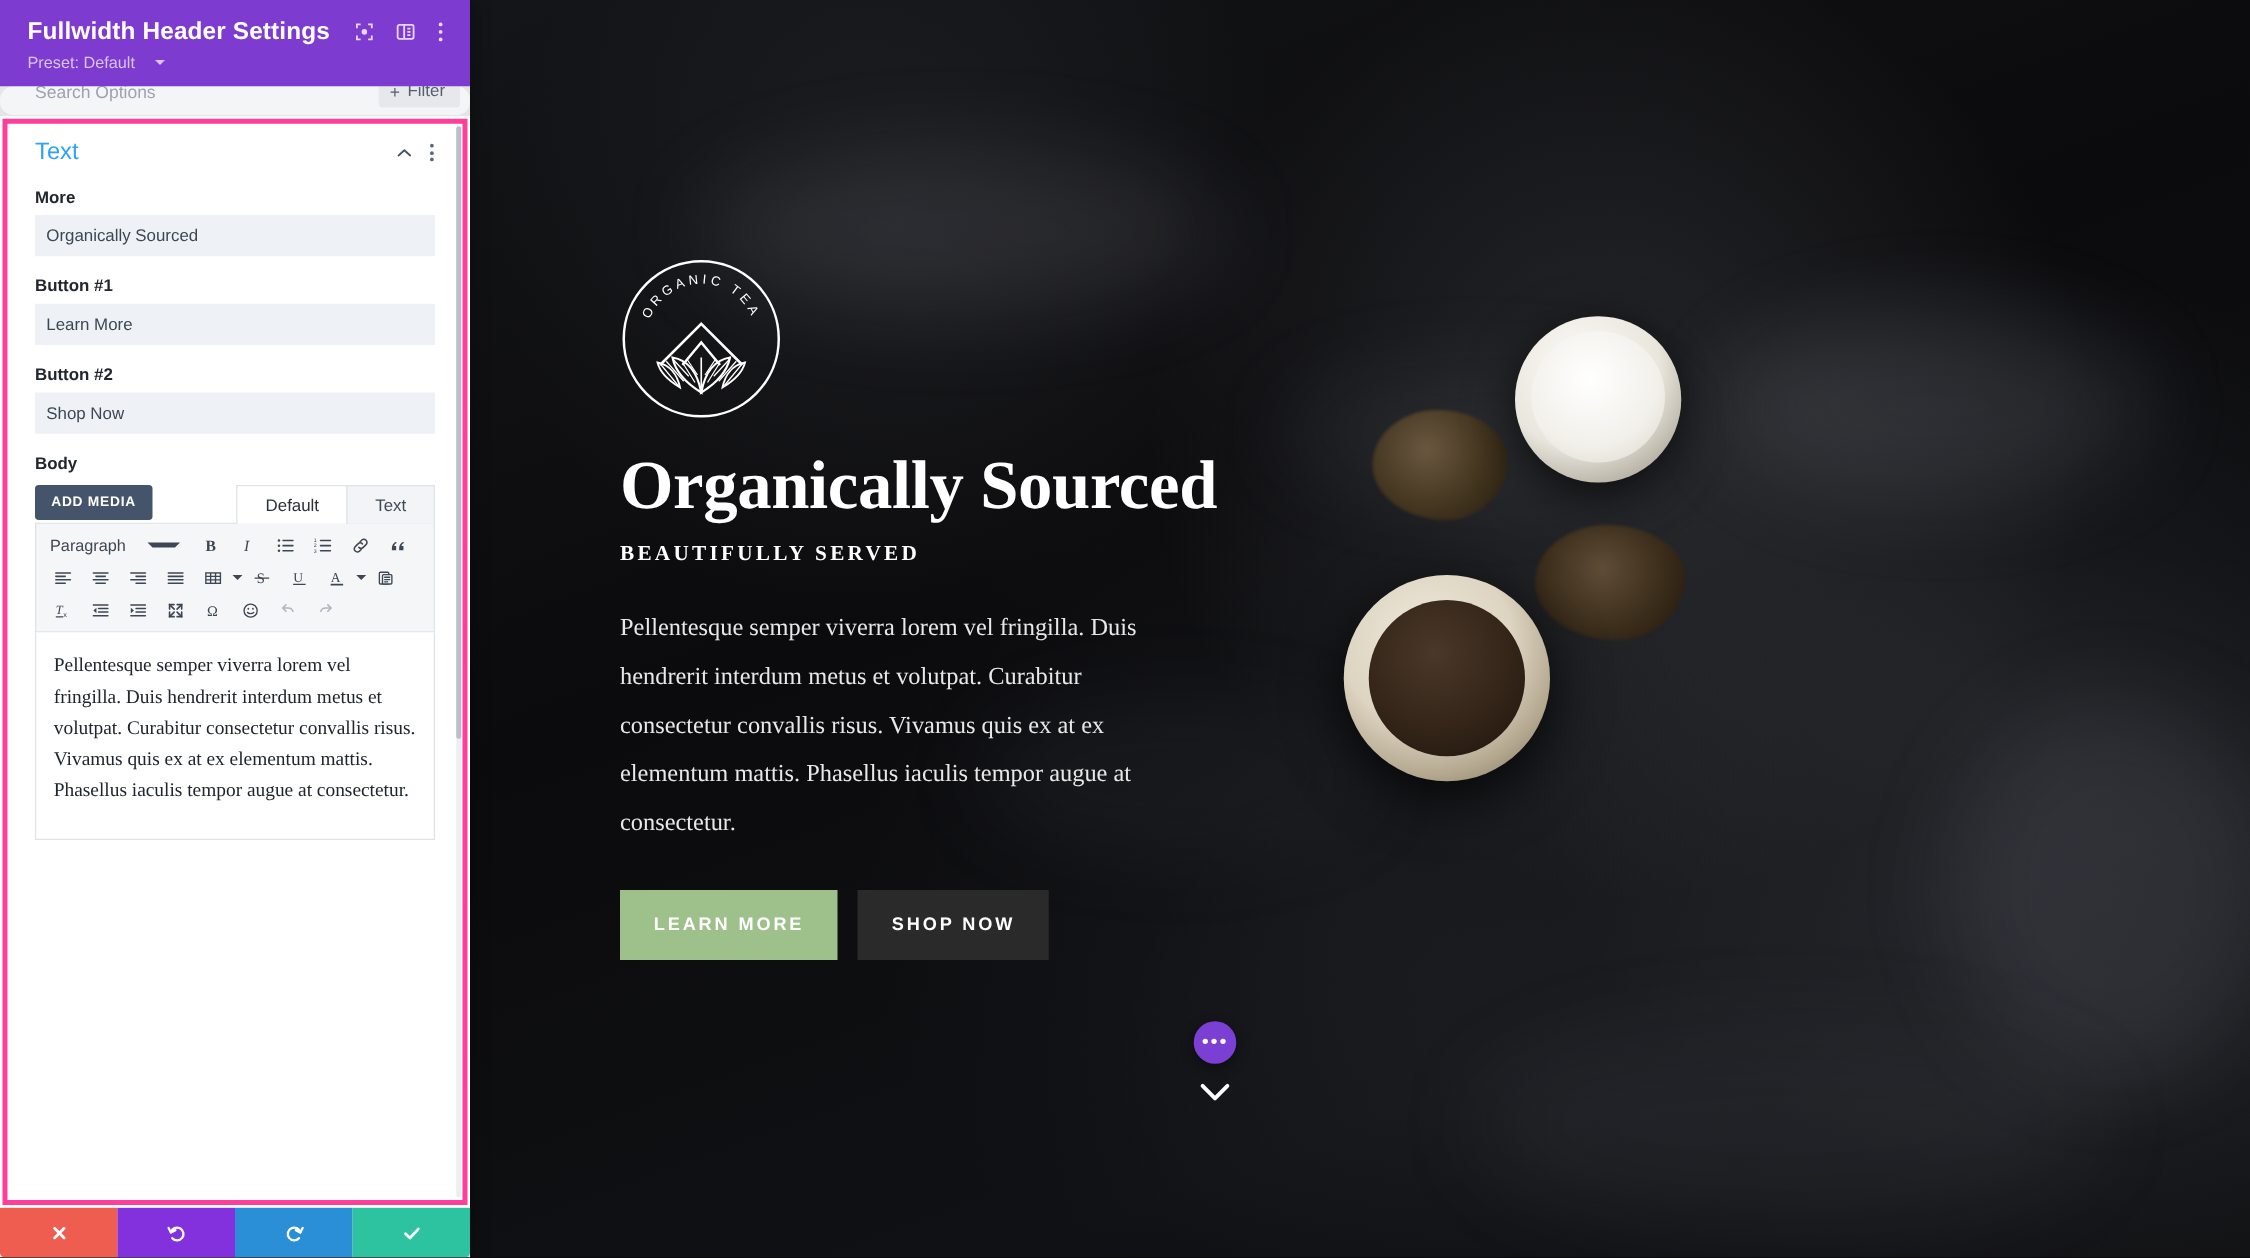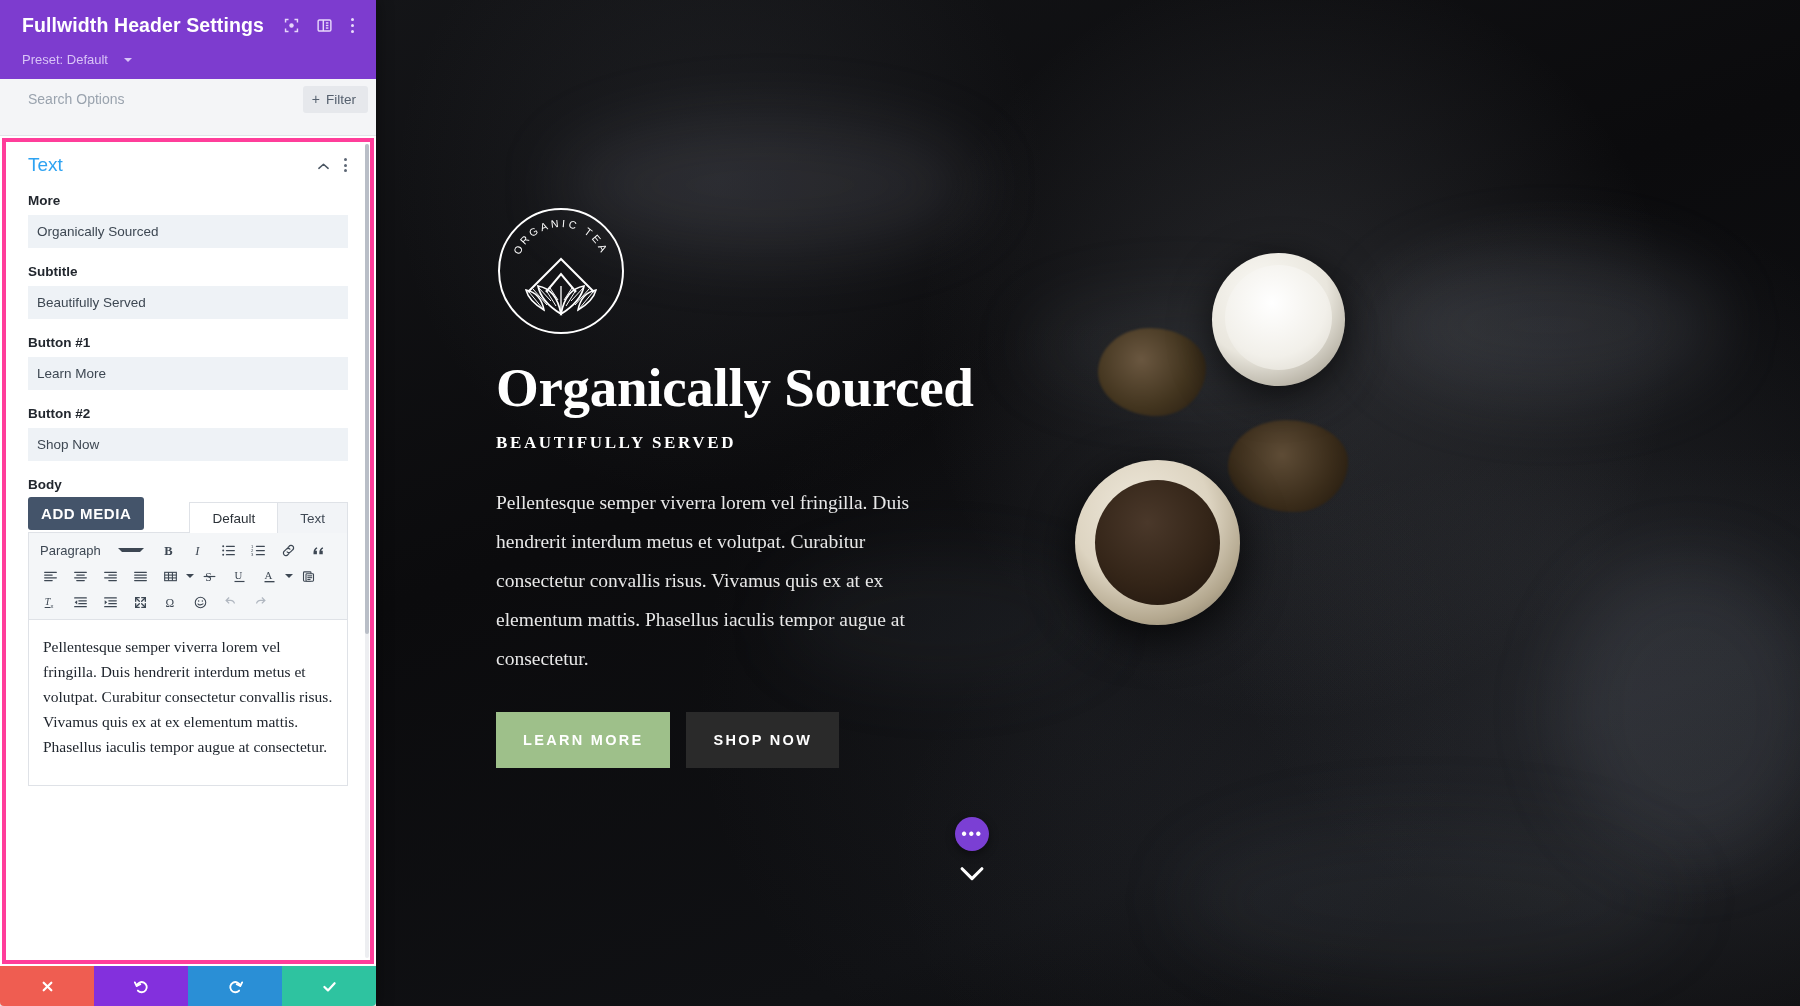--- a/index.html
+++ b/index.html
@@ -154,21 +154,21 @@
     font-size: 19.5px;
     font-weight: 700;
     flex: 1 1 auto;
     letter-spacing: 0.1px;
   }
   .ph-icons { display: flex; align-items: center; gap: 16px; padding-right: 2px; }
   .ph-ico { width: 17px; height: 17px; color: #e7d7fb; display: block; cursor: pointer; }
   .ph-kebab { display: flex; flex-direction: column; gap: 2.5px; cursor: pointer; padding: 2px; }
   .ph-kebab i { width: 3.2px; height: 3.2px; background: #e9dcfb; border-radius: 50%; display: block; }
   .preset-row {
-    margin-top: 15px;
+    margin-top: 5px;
     color: #d9c4f7;
     font-size: 13px;
     display: flex; align-items: center; gap: 16px;
     cursor: pointer;
   }
   .caret-dn {
     width: 0; height: 0;
     border-left: 4px solid transparent;
     border-right: 4px solid transparent;
     border-top: 4.5px solid #d9c4f7;
@@ -189,22 +189,23 @@
   .tab.t0 { width: 100px; }
   .tab.t1 { width: 90px; }
   .tab.t2 { width: 110px; }
   .tab.active { background: #8a43e0; color: #ffffff; font-weight: 400; }
 
   .search-bar {
     background: #f4f5f7;
     border-bottom: 1px solid #e3e5e9;
     display: flex; align-items: center;
     padding: 0 8px 16px 28px;
-    height: 57px;
+    height: 24px;
     flex: 0 0 auto;
+    border-radius: 11px;
   }
   .search-input {
     border: none; outline: none; background: transparent;
     font-size: 14px; color: #5a6472;
     flex: 1 1 auto;
     font-family: "Liberation Sans", sans-serif;
   }
   .search-input::placeholder { color: #9aa3ae; }
   .filter-btn {
     background: #e6e8ec;
@@ -286,21 +287,21 @@
     display: flex; align-items: flex-end;
     background: #ffffff;
     position: relative;
     height: 33px;
   }
   .add-media {
     background: #44546a;
     color: #fff;
     border: none;
     border-radius: 3px;
-    font-size: 15px;
+    font-size: 11px;
     font-weight: 700;
     letter-spacing: 0.6px;
     padding: 8px 13px;
     cursor: pointer;
     font-family: "Liberation Sans", sans-serif;
     position: absolute;
     left: 0; bottom: 2px;
   }
   .ed-tabs { position: absolute; right: 0; bottom: 0; display: flex; }
   .ed-tab {
@@ -503,24 +504,20 @@
               <i></i>
             </span>
         </div>
       </div>
 
       <div class="field">
         <div class="field-label">More</div>
         <input class="field-input" type="text" value="Organically Sourced" style="">
       </div>
 
-      <div class="field">
-        <div class="field-label">Subtitle</div>
-        <input class="field-input" type="text" value="Beautifully Served" style="">
-      </div>
 
       <div class="field">
         <div class="field-label">Button #1</div>
         <input class="field-input" type="text" value="Learn More" style="">
       </div>
 
       <div class="field">
         <div class="field-label">Button #2</div>
         <input class="field-input" type="text" value="Shop Now" style="">
       </div>

